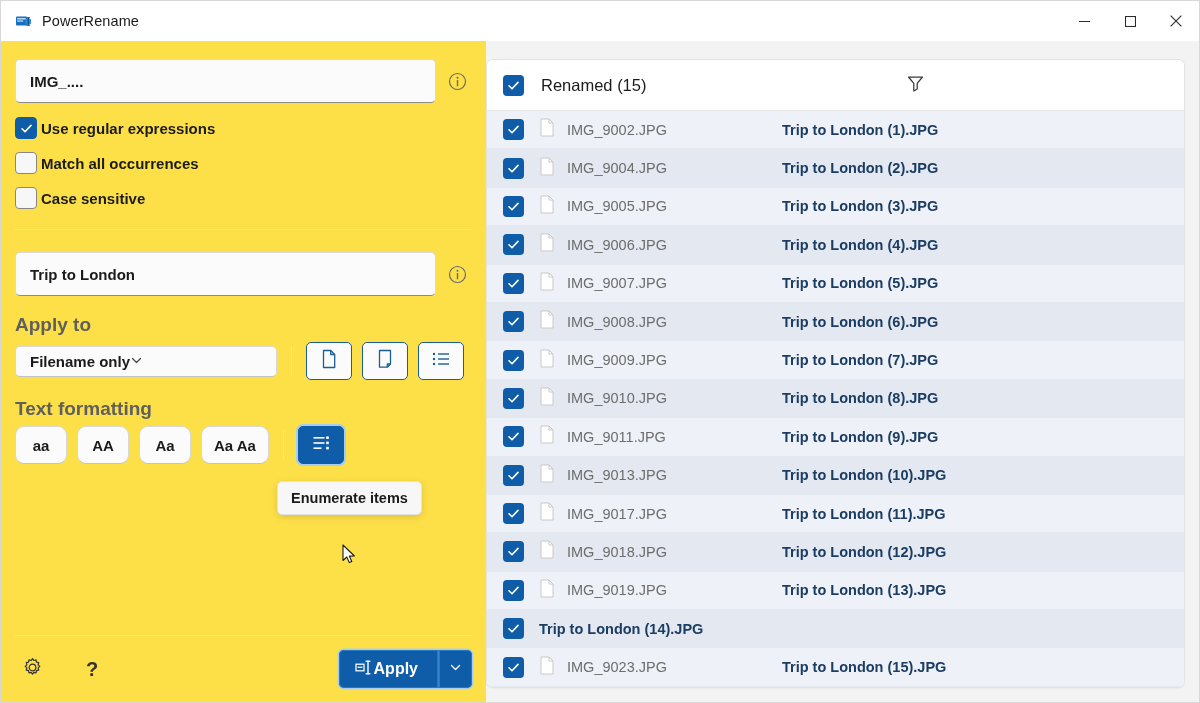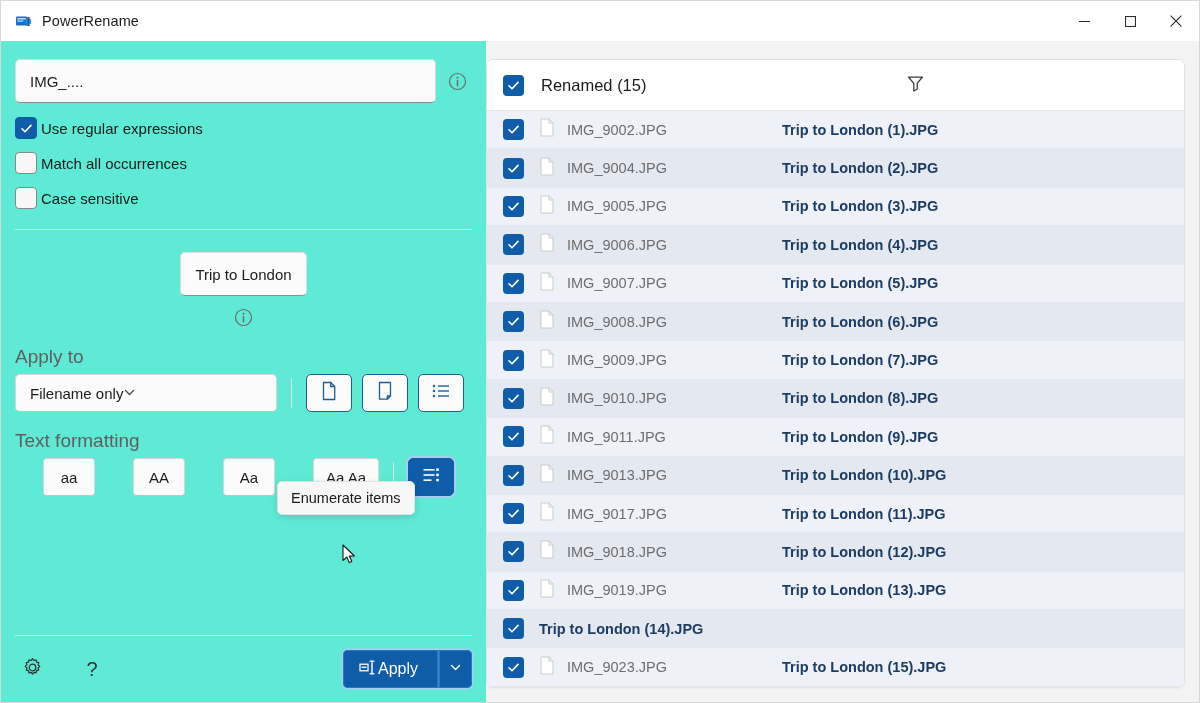--- a/index.html
+++ b/index.html
@@ -44,25 +44,26 @@
     flex: 1 1 auto;
     display: flex;
     background: #f3f3f3;
     min-height: 0;
   }
 
   
   .left {
     width: 485px;
     flex: 0 0 485px;
-    background: #5eead4;
+    background: #fde047;
     display: flex;
     flex-direction: column;
     padding: 0;
     position: relative;
+    font-weight: bold;
   }
   .left-inner { padding: 18px 0 0 0; display:flex; flex-direction:column; height:100%; }
 
   .field-row {
     display: flex; align-items: center;
     padding: 0 14px;
     gap: 10px;
   }
   .textbox {
     flex: 1 1 auto;
@@ -102,21 +103,21 @@
     margin: 20px 14px 0 14px;
   }
 
   .apply-to-label, .text-fmt-label {
     font-size: 19px; color: #5f5f5f;
     padding: 0 14px; margin-bottom: 6px;
   }
 
   .combo-row { display: flex; align-items: center; padding: 0 14px; gap: 10px; }
   .combo {
-    width: 262px; height: 38px;
+    width: 262px; height: 31px;
     background: #fbfbfb;
     border: 1px solid #d7d7d7;
     border-bottom-color: #c2c2c2;
     border-radius: 5px;
     display: flex; align-items: center; justify-content: flex-start;
     padding: 0 12px 0 14px;
     font-size: 15px; color: #1b1b1b;
     cursor: default;
   }
   .vsep { width: 1px; height: 30px; background: #e0e0e0; margin: 0 4px; }
@@ -135,26 +136,25 @@
     background: #0f5ca8;
     border-color: #0f5ca8;
     box-shadow: 0 0 0 2px #a7cdf0;
   }
 
   .fmt-btn {
     height: 38px; min-width: 52px;
     padding: 8px 12px;
     border: 1px solid #d7d7d7;
     border-bottom-color: #c4c4c4;
-    border-radius: 4px;
+    border-radius: 9px;
     background: #fbfbfb;
     display: flex; align-items: center; justify-content: center;
     font-size: 15px; color: #1b1b1b;
     cursor: default;
-    margin-left: 28px;
   }
 
   .tooltip {
     position: absolute;
     left: 276px; top: 440px;
     background: #f7f7f7;
     border: 1px solid #e2e2e2;
     border-radius: 5px;
     padding: 8px 13px;
     font-size: 14.5px;
@@ -336,21 +336,21 @@
             <span class="check-label">Match all occurrences</span>
           </div>
           <div class="check-row">
             <span class="cb"></span>
             <span class="check-label">Case sensitive</span>
           </div>
         </div>
 
         <div class="divider"></div>
 
-        <div class="field-row" style="margin-top:22px;flex-direction:column;">
+        <div class="field-row" style="margin-top:22px;">
           <div class="textbox" title="Replace with">Trip to London</div>
           <div class="info-icon">
             <svg width="19" height="19" viewBox="0 0 19 19">
               <circle cx="9.5" cy="9.5" r="8" fill="none" stroke="#6b6b6b" stroke-width="1.2"></circle>
               <circle cx="9.5" cy="5.8" r="1" fill="#6b6b6b"></circle>
               <rect x="8.8" y="8" width="1.4" height="6.3" fill="#6b6b6b"></rect>
             </svg>
           </div>
         </div>
 

